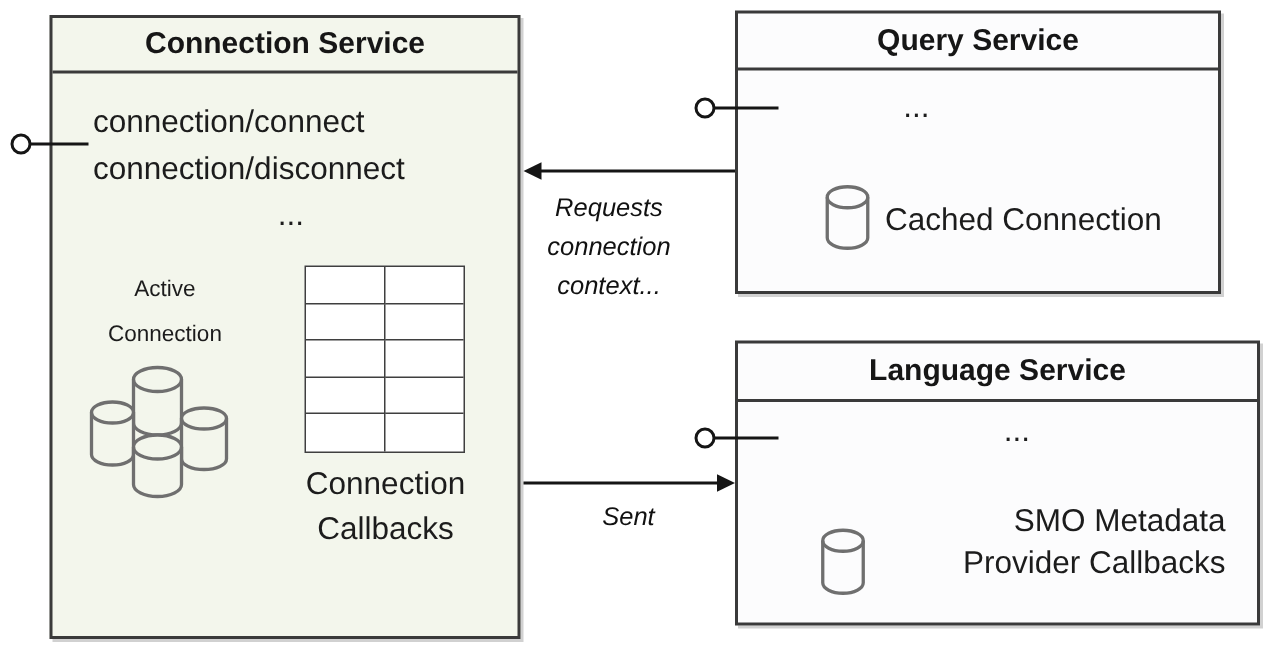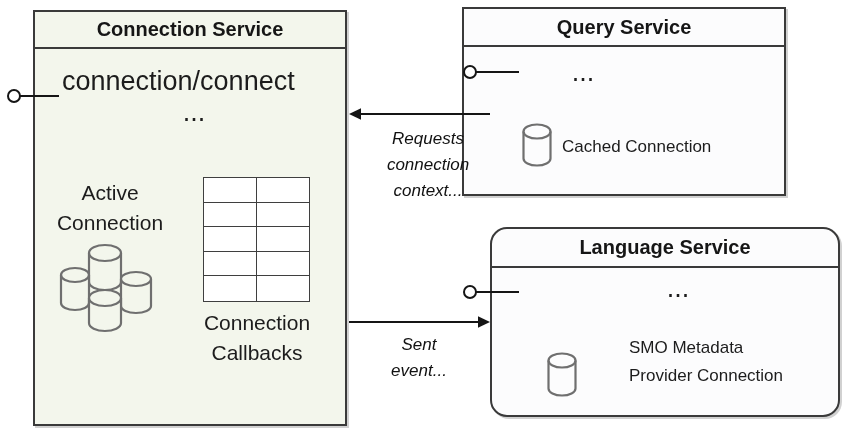--- a/index.html
+++ b/index.html
@@ -18,73 +18,74 @@
 
   .box{position:absolute;border:2px solid var(--box-border);box-shadow:2px 2px 0 rgba(0,0,0,0.18);}
   .box.green{background:var(--connection-box-fill);}
   .box.white{background:var(--service-box-fill);}
   .titlebar{display:flex;align-items:center;justify-content:center;
             border-bottom:2px solid var(--box-border);
             font-weight:bold;font-size:20px;color:#161616;}
 
   #conn{left:33px;top:10px;width:314px;height:416px;}
   #conn .titlebar{height:37px;}
-  #query{left:462px;top:7px;width:324px;height:189px;}
+  #query{left:490px;top:7px;width:324px;height:189px;}
   #query .titlebar{height:38px;}
-  #lang{left:490px;top:227px;width:350px;height:190px;border-radius:17px;}
+  #lang{left:490px;top:227px;width:350px;height:190px;}
   #lang .titlebar{height:39px;}
 
   .abs{position:absolute;}
-  .methods{font-size:27px;line-height:31px;}
+  .methods{font-size:21px;line-height:31px;}
   .methods .center{text-align:center;}
   #conn .methods{left:27px;top:54px;width:264px;}
   #query .methods{left:39px;top:49px;width:160px;line-height:28px;}
   #lang .methods{left:40px;top:45px;width:292px;line-height:28px;}
 
-  .active-label{left:0;top:166px;width:150px;text-align:center;font-size:21px;line-height:30px;}
+  .active-label{left:0;top:166px;width:150px;text-align:center;font-size:15px;line-height:30px;}
   .cluster{left:23px;top:230px;}
 
   .cb-table{left:168px;top:165px;width:107px;height:125px;background:#ffffff;
             border:1.5px solid #3f3f3f;display:grid;
             grid-template-columns:repeat(2,1fr);grid-template-rows:repeat(5,1fr);}
   .cb-cell{border-right:1.5px solid #3f3f3f;border-bottom:1.5px solid #3f3f3f;}
   .cb-cell:nth-child(2n){border-right:none;}
   .cb-cell:nth-child(n+9){border-bottom:none;}
   .cb-label{left:133px;top:296px;width:178px;text-align:center;font-size:21px;line-height:30px;}
 
   .db-icon{position:absolute;}
   #query .db-icon{left:58px;top:114px;}
   #lang .db-icon{left:55px;top:123px;}
-  .inline-label{position:absolute;font-size:17px;line-height:28px;}
+  .inline-label{position:absolute;font-size:21px;line-height:28px;}
   #query .inline-label{left:98px;top:124px;width:235px;}
-  #lang .inline-label{left:137px;top:105px;width:200px;text-align:left;}
+  #lang .inline-label{left:125px;top:105px;width:200px;text-align:right;}
 
   .cyl-body{fill:var(--connection-box-fill);stroke:var(--cylinder-stroke);stroke-width:2.2;}
   .cyl-lip{fill:none;stroke:var(--cylinder-stroke);stroke-width:2.2;}
   .icon-cyl-body{fill:var(--service-box-fill);stroke:var(--cylinder-stroke);stroke-width:2.2;}
 
   .overlay{position:absolute;left:0;top:0;width:846px;height:436px;z-index:10;pointer-events:none;}
   .connector{stroke:var(--connector-ink);stroke-width:2;fill:none;}
   .connector-head{fill:var(--connector-ink);stroke:none;}
   .lollipop-circle{fill:#ffffff;stroke:var(--connector-ink);stroke-width:2;}
 
   .flow-label{position:absolute;width:140px;text-align:center;
               font-size:17px;font-style:italic;line-height:26px;color:#111;z-index:5;}
-  #req-label{left:358px;top:126px;text-align:center;}
+  #req-label{left:336px;top:126px;text-align:center;}
   #sent-label{left:349px;top:332px;}
 </style>
 </head>
 <body>
 
 <div class="canvas">
 
   <section class="box green" id="conn">
     <header class="titlebar">Connection Service</header>
     <div class="abs methods">
       <div>connection/connect</div>
+      <div>connection/disconnect</div>
       <div class="center">...</div>
     </div>
 
     <div class="abs active-label">
       <div>Active</div>
       <div>Connection</div>
     </div>
 
     <svg class="abs cluster" width="96" height="92" viewBox="0 0 94 92">
 
@@ -144,32 +145,31 @@
     <header class="titlebar">Language Service</header>
     <div class="abs methods">
       <div class="center">...</div>
     </div>
     <svg class="db-icon" width="30" height="45" viewBox="0 0 30 45">
       <path class="icon-cyl-body" d="M 1.5 8.5 A 13.5 7 0 0 1 28.5 8.5 L 28.5 36.5 A 13.5 7 0 0 1 1.5 36.5 Z"></path>
       <path class="cyl-lip" d="M 1.5 8.5 A 13.5 7 0 0 0 28.5 8.5"></path>
     </svg>
     <div class="inline-label">
       <div>SMO Metadata</div>
-      <div>Provider Connection</div>
+      <div>Provider Callbacks</div>
     </div>
   </section>
 
   <div class="flow-label" id="req-label">
     <div>Requests</div>
     <div>connection</div>
     <div>context...</div>
   </div>
   <div class="flow-label" id="sent-label">
     <div>Sent</div>
-    <div>event...</div>
   </div>
 
   <svg class="overlay" viewBox="0 0 846 436">
 
     <g>
       <line class="connector" x1="20" y1="96" x2="59" y2="96"></line>
       <circle class="lollipop-circle" cx="14" cy="96" r="6"></circle>
     </g>
 
     <g>

